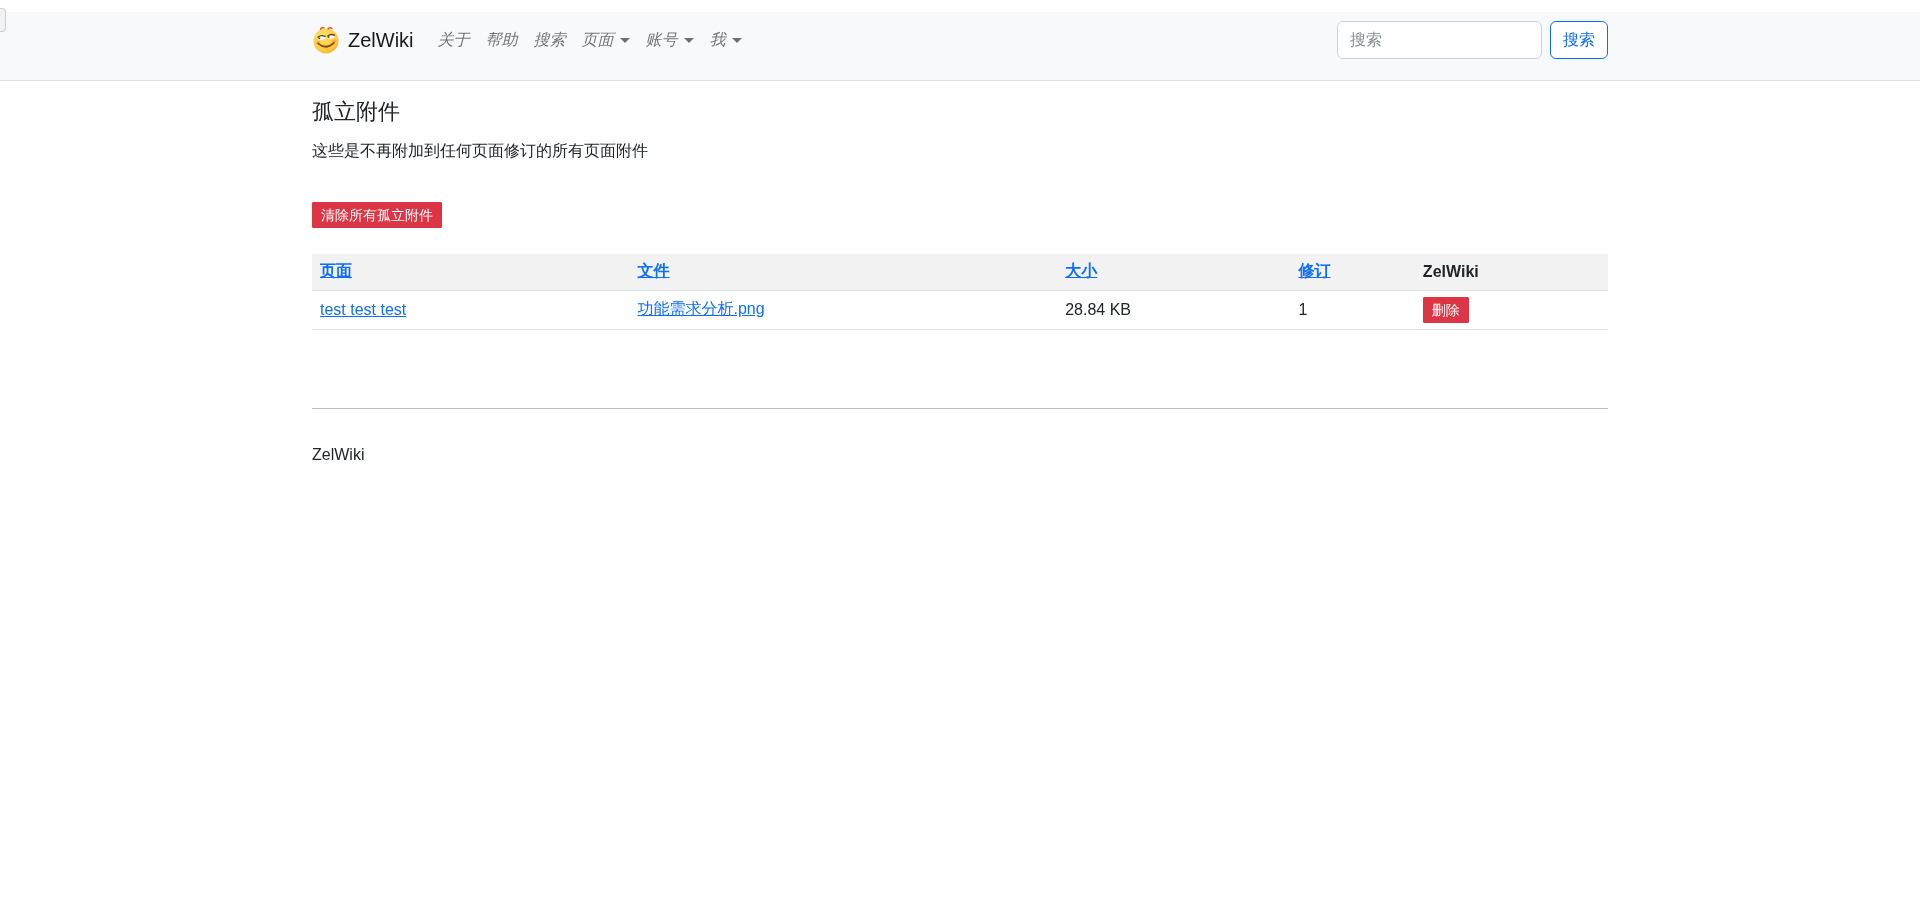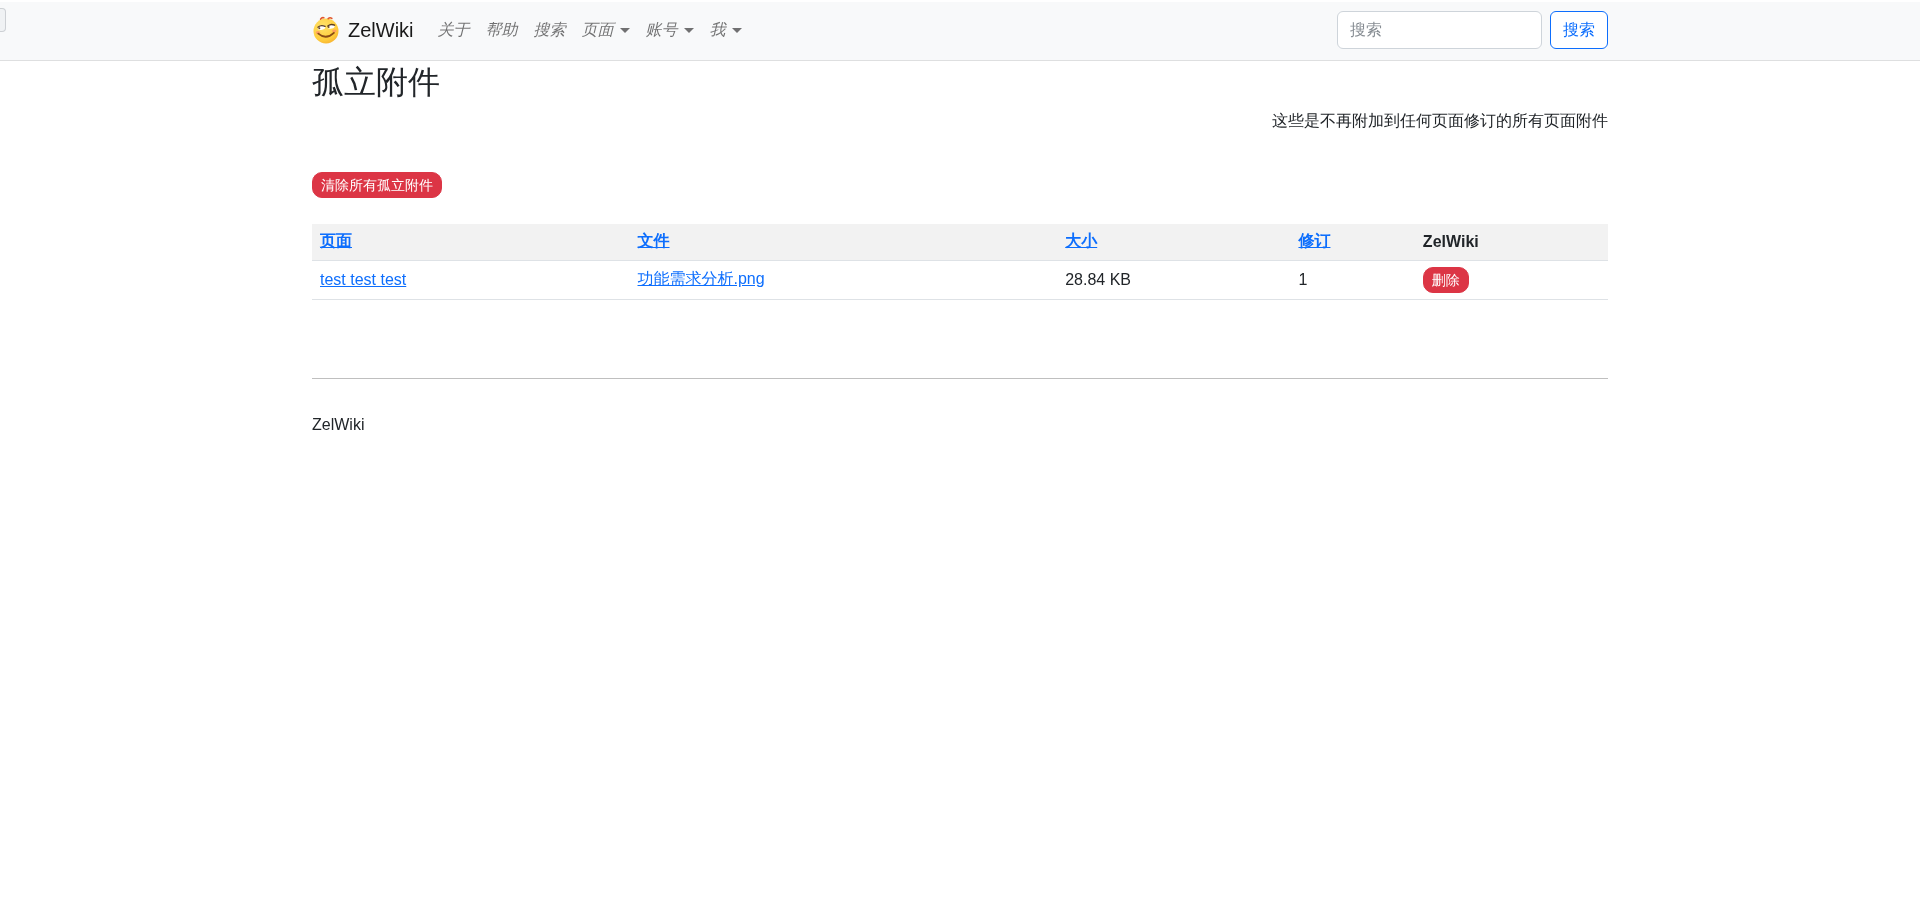--- a/index.html
+++ b/index.html
@@ -7,21 +7,21 @@
   body {
     width: 1920px;
     height: 911px;
     background: #ffffff;
     font-family: "Liberation Sans", "DejaVu Sans", sans-serif;
     font-size: 16px;
     color: #212529;
     overflow: hidden;
     position: relative;
   }
-  .container { width: 1320px; margin: 2px auto; padding: 0 12px; }
+  .container { width: 1320px; margin: 12px auto; padding: 0 12px; }
 
   
   .edge-artifact {
     position: absolute; left: 0; top: 8px;
     width: 6px; height: 24px;
     background: #f0f2f4;
     border: 1px solid #cdd0d4; border-left: none;
     border-radius: 0 4px 4px 0;
   }
 
@@ -62,29 +62,29 @@
     margin-left: 8px; height: 38px;
     padding: 6px 12px; font-size: 16px;
     color: #0d6efd; background: #fff;
     border: 1px solid #0d6efd; border-radius: 6px;
     cursor: pointer; font-family: inherit; white-space: nowrap;
   }
 
   
   main { margin-top: 24px; }
   h1.page-title {
-    font-size: 32px; font-weight: 500; line-height: 38px;
+    font-size: 22px; font-weight: 500; line-height: 38px;
     margin: 0 0 8px 0;
   }
-  p.page-subtitle { margin: 0; line-height: 24px; text-align: right; }
+  p.page-subtitle { margin: 0; line-height: 24px; }
 
   .purge-row { margin-top: 39px; }
   .btn-danger-sm {
     background: #dc3545; color: #fff;
-    border: 1px solid #dc3545; border-radius: 10px;
+    border: 1px solid #dc3545; border-radius: 1px;
     font-size: 14px; padding: 4px 8px; line-height: 16px;
     cursor: pointer; font-family: inherit; white-space: nowrap;
   }
 
   table.attachments {
     width: 100%; margin-top: 26px;
     border-collapse: collapse; table-layout: fixed;
   }
   table.attachments th, table.attachments td {
     text-align: left; vertical-align: middle;

